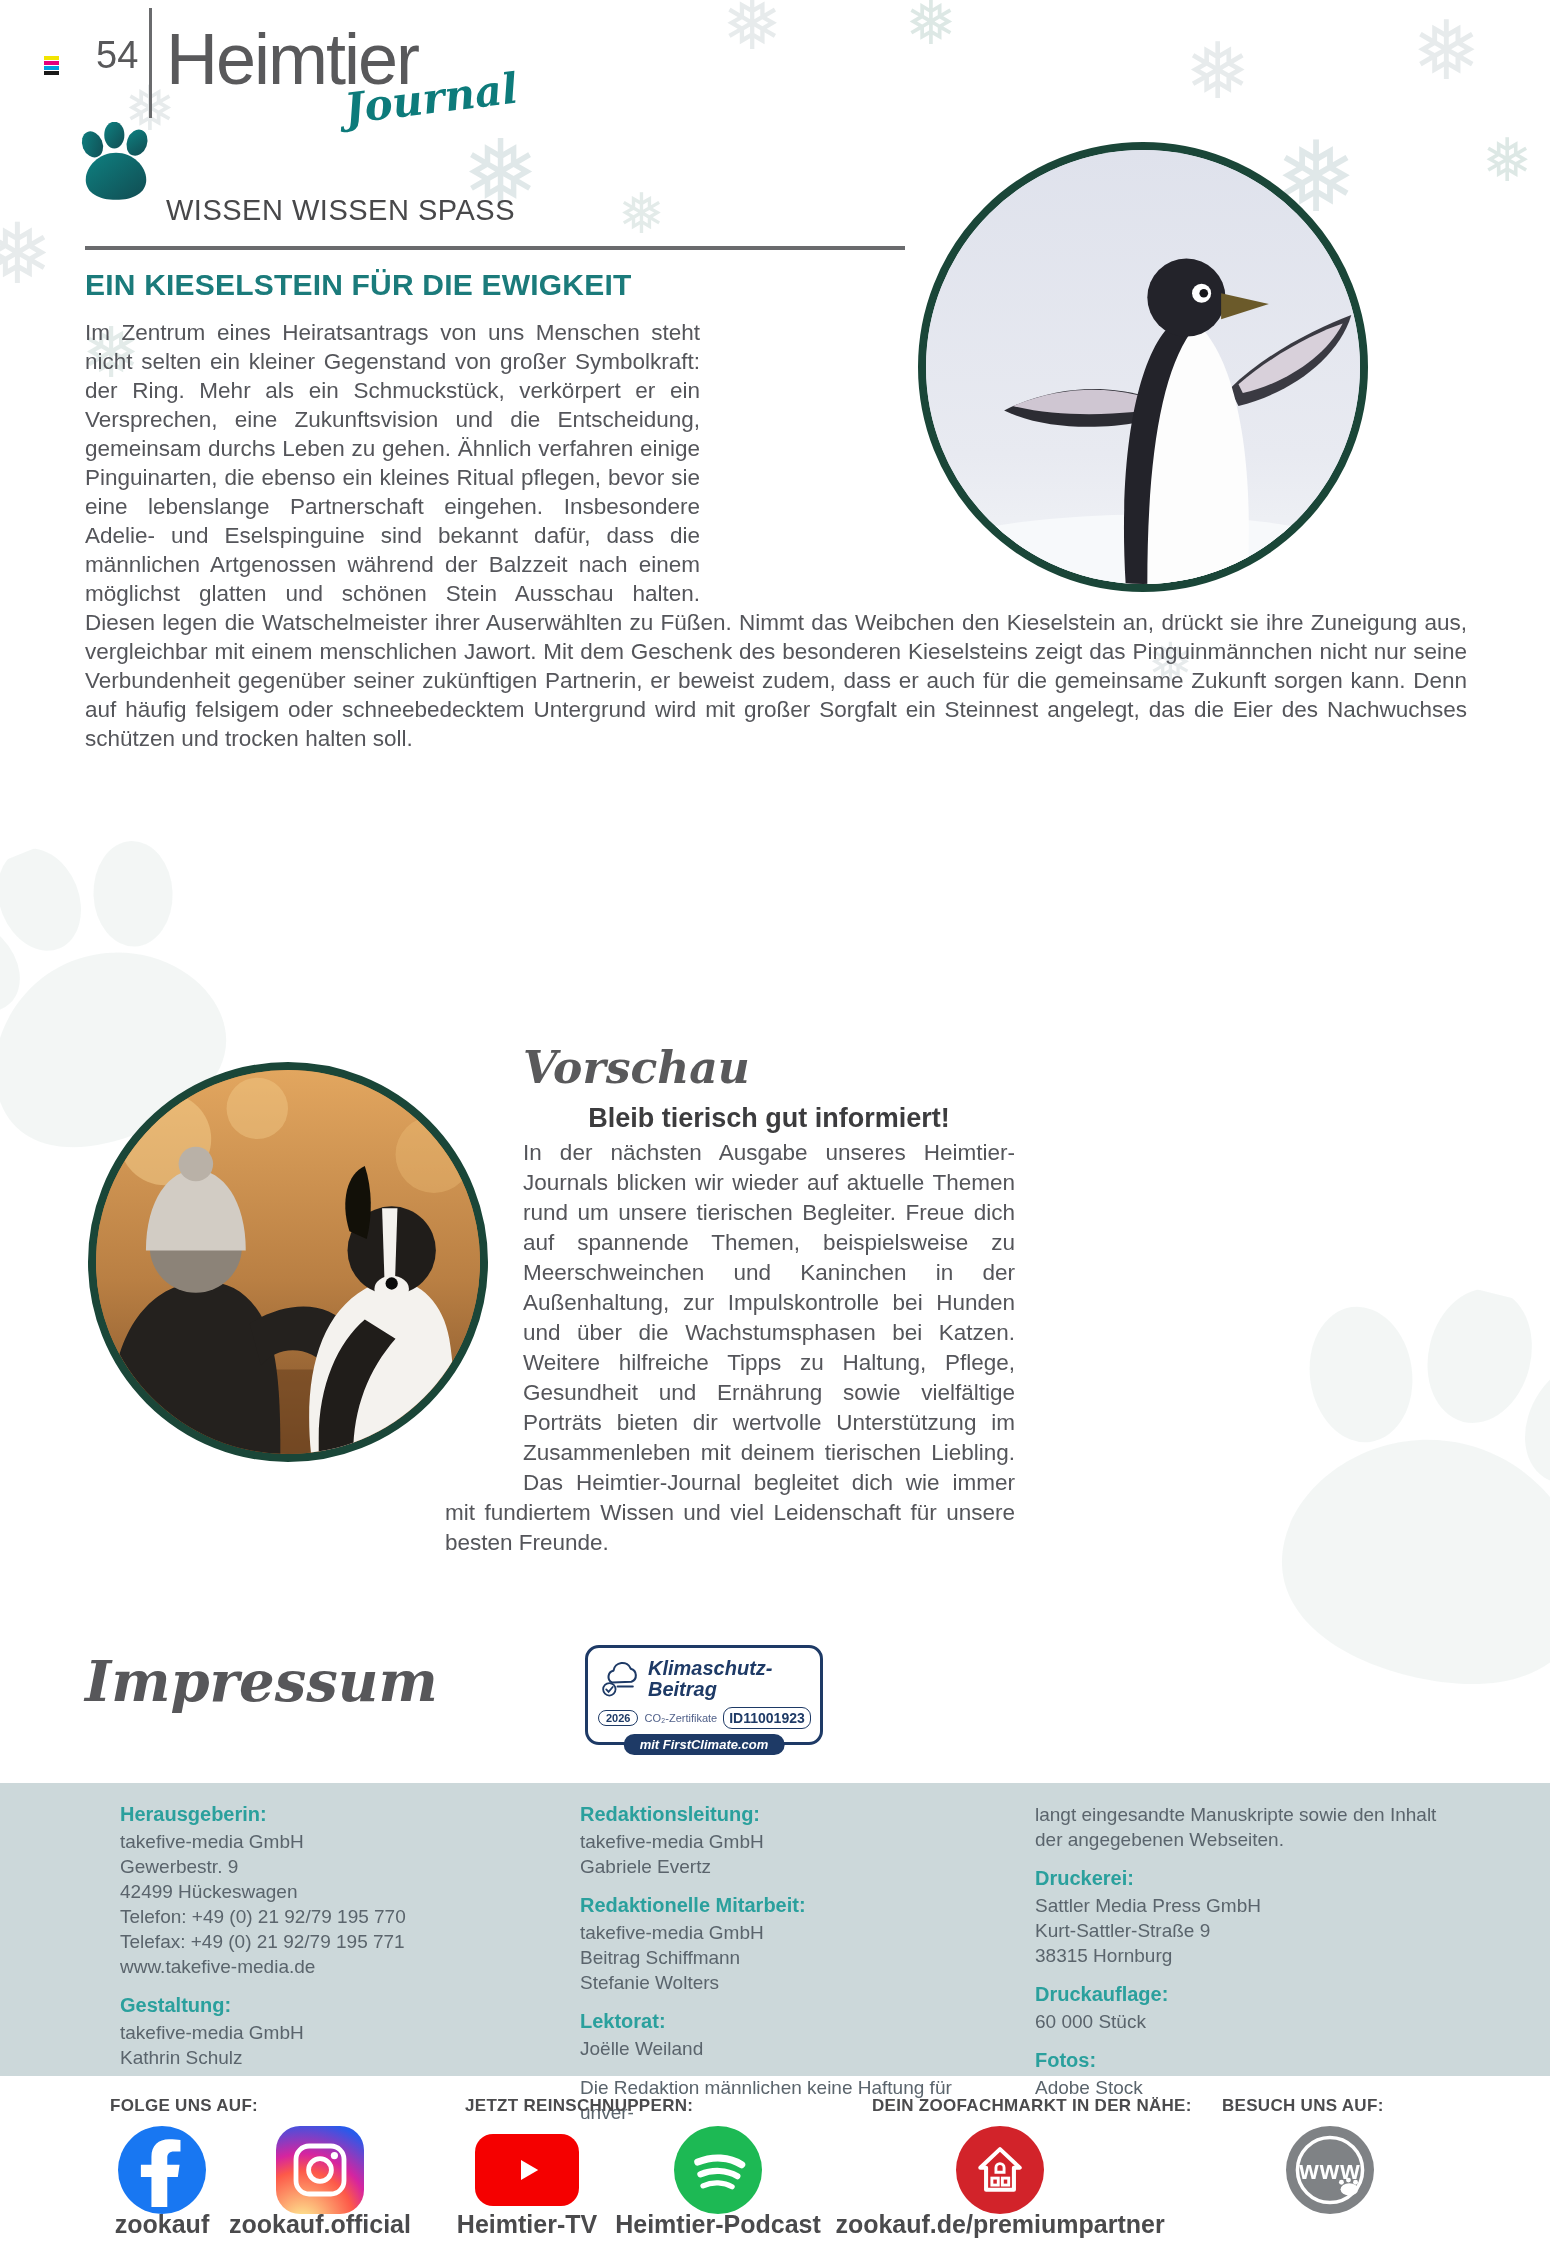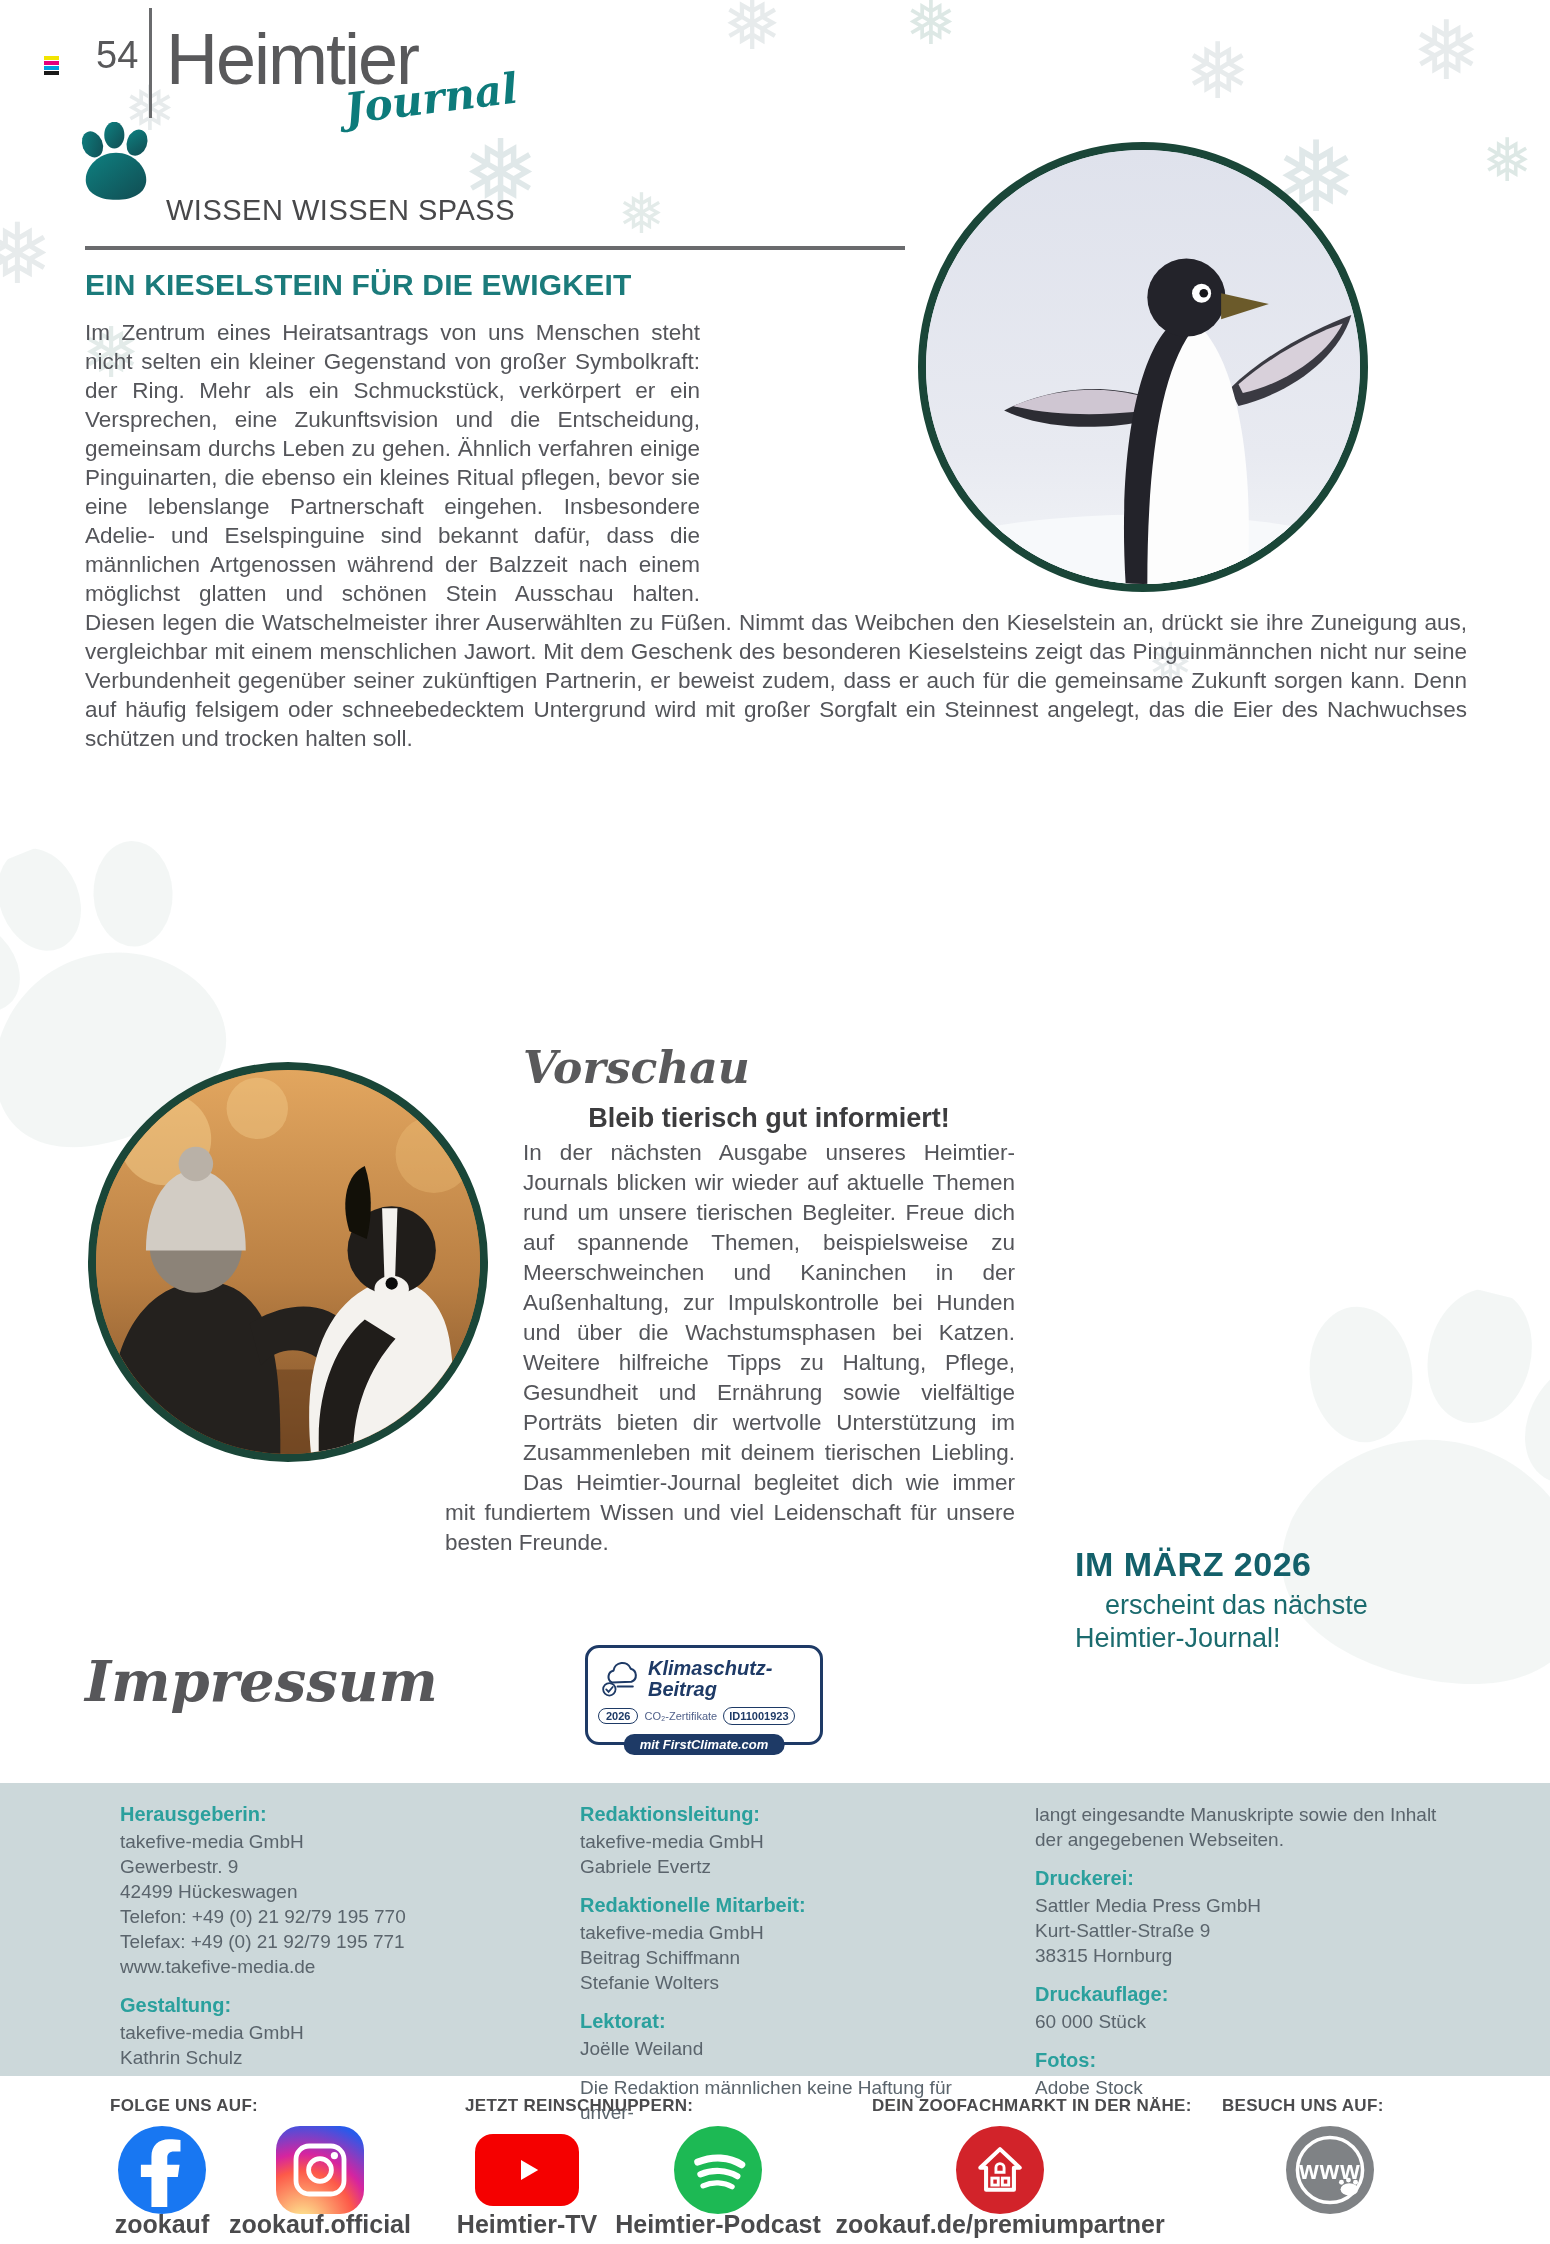--- a/index.html
+++ b/index.html
@@ -59,21 +59,21 @@
   
   .impressum-title{position:absolute;left:85px;top:1648px;font-size:56px;color:#57575a;
                    font-family:"DejaVu Serif",serif;font-style:italic;font-weight:bold;}
   .badge{position:absolute;left:585px;top:1645px;width:238px;height:100px;background:#fff;
          border:3px solid #1e3a66;border-radius:14px;box-sizing:border-box;}
   .badge-top{display:flex;align-items:center;padding:10px 8px 0 10px;}
   .badge-title{font-size:20px;line-height:21px;font-weight:bold;font-style:italic;color:#1e3a66;margin-left:8px;}
   .badge-row{display:flex;align-items:center;gap:6px;padding:7px 8px 0 10px;}
   .badge-pill{border:1.5px solid #1e3a66;border-radius:9px;font-size:11px;font-weight:bold;
               color:#1e3a66;padding:1px 7px;}
-  .badge-pill.small{font-size:11px;padding:2px 5px;}
+  .badge-pill.small{font-size:14px;padding:2px 5px;}
   .badge-cert{font-size:11px;color:#51618a;}
   .badge-provider{position:absolute;left:50%;bottom:-13px;transform:translateX(-50%);
       background:#1e3a66;color:#fff;font-size:13px;font-style:italic;font-weight:bold;
       padding:3px 16px;border-radius:13px;white-space:nowrap;}
 
   
   .footer-panel{position:absolute;left:0;top:1783px;width:1550px;height:293px;background:#ccd8da;}
   .imp-col{position:absolute;top:1802px;font-size:19px;line-height:25px;color:#5a646c;}
   .imp-heading{font-size:20px;font-weight:bold;color:#2aa09d;margin:14px 0 2px 0;}
   .imp-heading.first{margin-top:0;}
@@ -206,25 +206,20 @@
     </svg>
   </div>
 
   <div class="vorschau">
     <div class="vs-float"></div>
     <div class="vorschau-title">Vorschau</div>
     <div class="vorschau-lead">Bleib tierisch gut informiert!</div>
     <p class="vorschau-body">In der nächsten Ausgabe unseres Heimtier-Journals blicken wir wieder auf aktuelle Themen rund um unsere tierischen Begleiter. Freue dich auf spannende Themen, beispielsweise zu Meerschweinchen und Kaninchen in der Außenhaltung, zur Impulskontrolle bei Hunden und über die Wachstumsphasen bei Katzen. Weitere hilfreiche Tipps zu Haltung, Pflege, Gesundheit und Ernährung sowie vielfältige Porträts bieten dir wertvolle Unterstützung im Zusammenleben mit deinem tierischen Liebling. Das Heimtier-Journal begleitet dich wie immer mit fundiertem Wissen und viel Leidenschaft für unsere besten Freunde.</p>
   </div>
 
-  <div class="announce">
-    <div class="announce-l1">IM MÄRZ 2026</div>
-    <div class="announce-l2">erscheint das nächste</div>
-    <div class="announce-l3">Heimtier-Journal!</div>
-  </div>
 
   <div class="impressum-title">Impressum</div>
 
   <div class="badge">
     <div class="badge-top">
       <svg width="42" height="40" viewBox="0 0 60 58">
         <path d="M20 34 a9 9 0 0 1 2-17 a13 13 0 0 1 25-3 a10 10 0 0 1 1 19 Z" fill="none" stroke="#1e3a66" stroke-width="3" stroke-linejoin="round"></path>
         <circle cx="16" cy="44" r="9" fill="#fff" stroke="#1e3a66" stroke-width="2.6"></circle>
         <path d="M11.5 44 l3.4 3.6 l6-7" fill="none" stroke="#1e3a66" stroke-width="2.6" stroke-linecap="round"></path>
         <path d="M28 40 h22" stroke="#1e3a66" stroke-width="3" stroke-linecap="round"></path>

